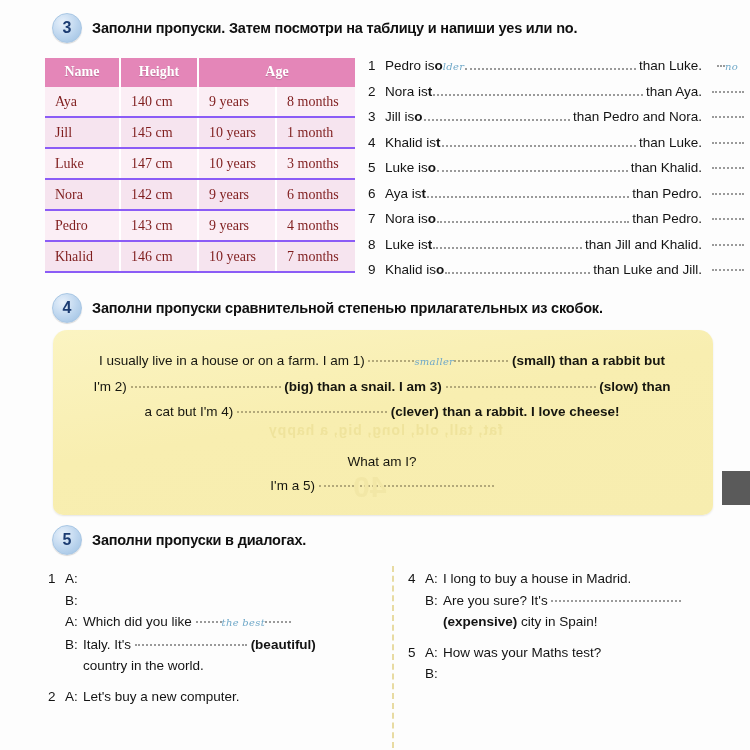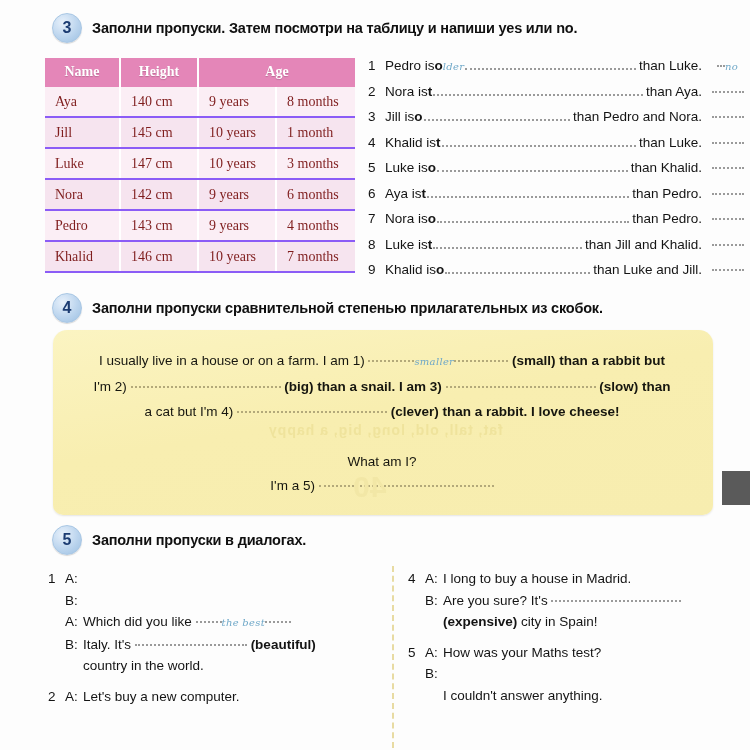--- a/index.html
+++ b/index.html
@@ -383,21 +383,16 @@
     <div class="dlg">
       <div class="dlg-line">
         <span class="dlg-no">5</span>
         <span class="dlg-spk">A:</span>
         <span class="dlg-txt">How was your Maths test?</span>
       </div>
       <div class="dlg-line">
         <span class="dlg-no"></span>
         <span class="dlg-spk">B:</span>
       </div>
-      <div class="dlg-line">
-        <span class="dlg-no"></span>
-        <span class="dlg-spk"></span>
-        <span class="dlg-txt">I couldn't answer anything.</span>
-      </div>
     </div>
   </div>
 
 </div>
 
 </body></html>

